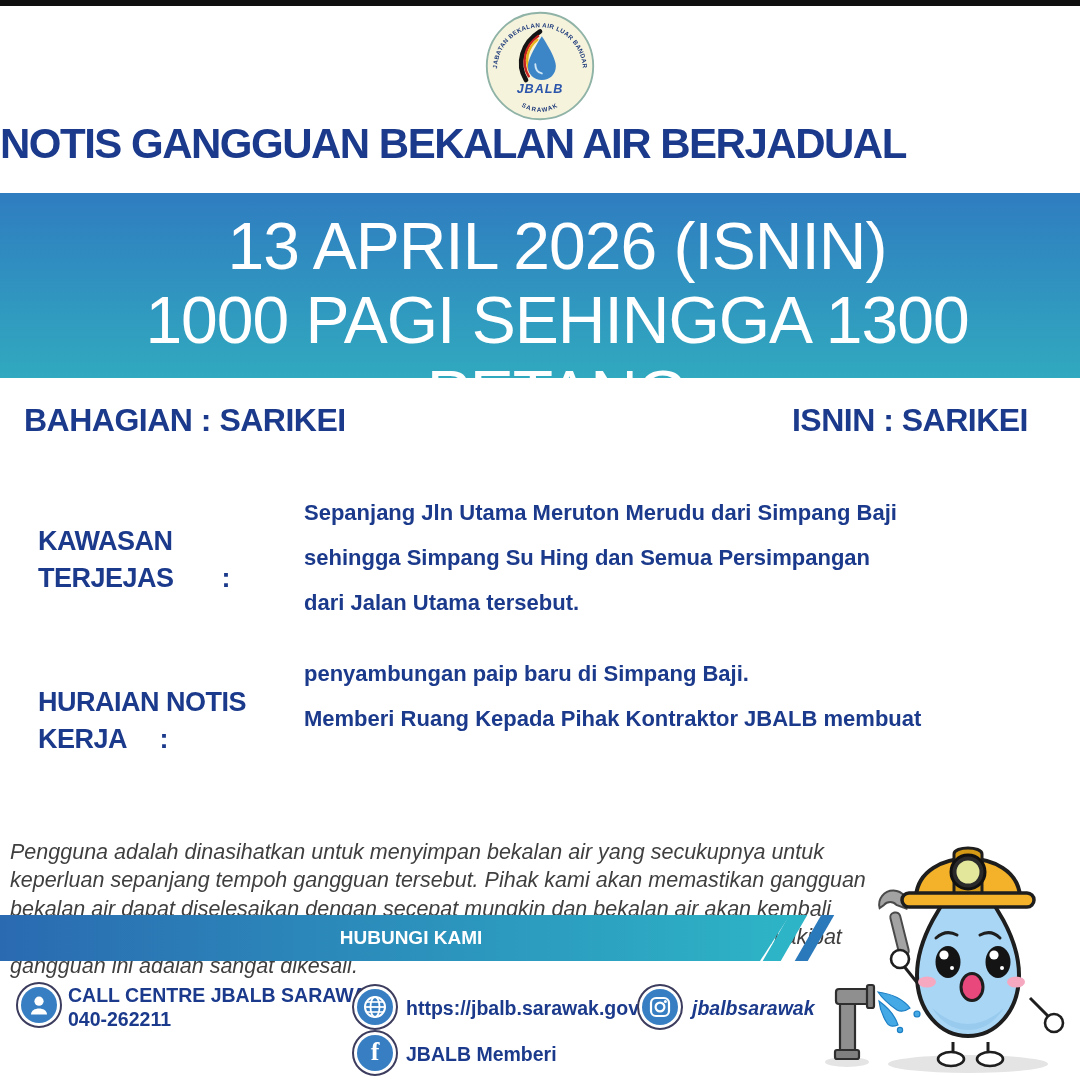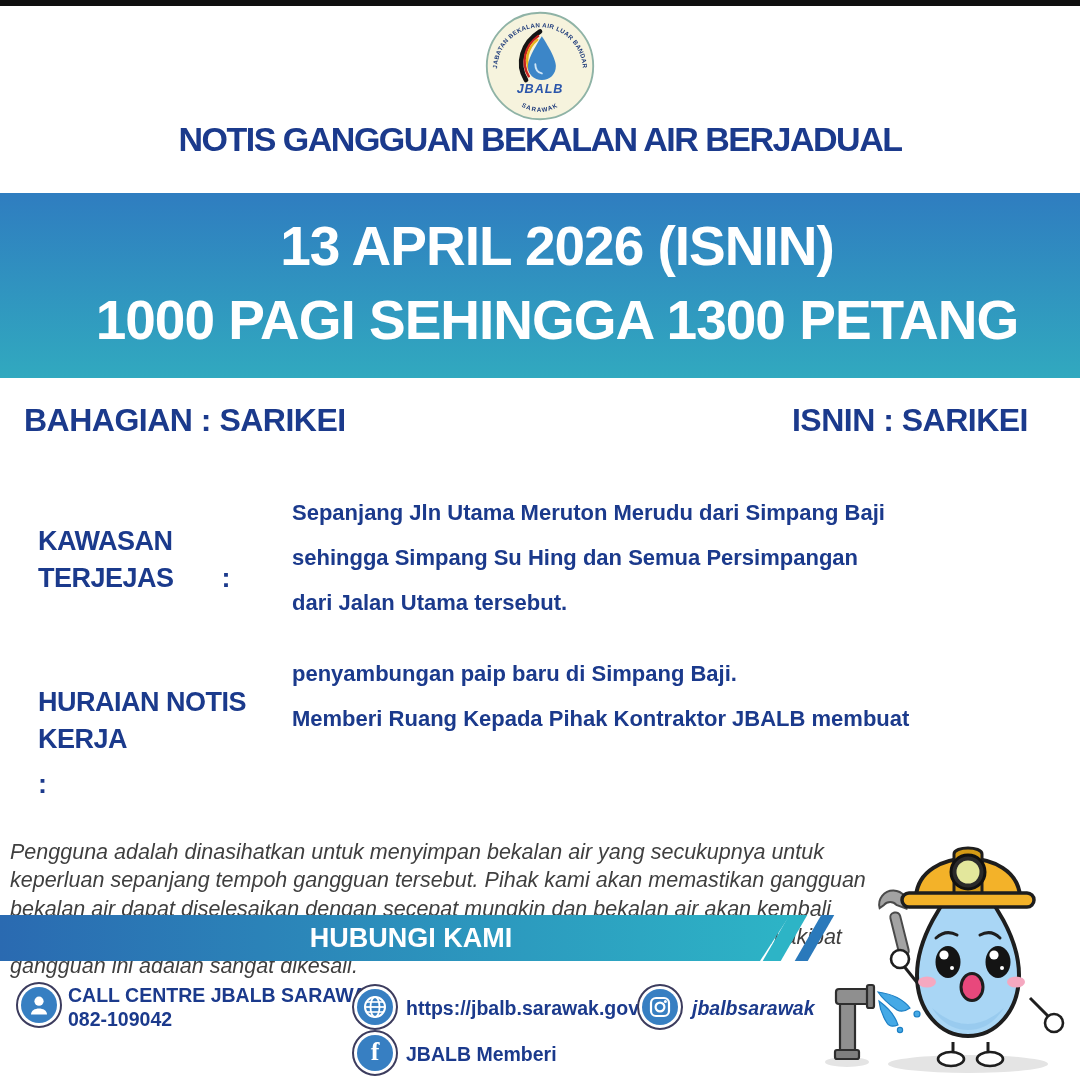--- a/index.html
+++ b/index.html
@@ -6,59 +6,59 @@
     --navy:#1b3a8c;
   }
   html,body{margin:0;padding:0;background:#888;}
   .canvas{
     position:relative;width:1080px;height:1080px;background:#ffffff;
     overflow:hidden;font-family:"Liberation Sans",sans-serif;margin:0 auto;
   }
   .topbar{position:absolute;top:0;left:0;width:1080px;height:6px;background:#0f0f0f;}
   .logo{position:absolute;top:10px;left:483px;width:114px;height:112px;}
   .title{
-    position:absolute;top:120px;left:0;width:1080px;text-align:center;
-    font-size:34px;font-weight:bold;color:var(--navy);letter-spacing:-1.5px;
+    position:absolute;top:120px;left:0;width:1080px;
+    font-size:42px;font-weight:bold;color:var(--navy);letter-spacing:-1.5px;
   }
   .banner{
     position:absolute;top:193px;left:0;width:1080px;height:185px;
     background:linear-gradient(180deg,#2f7dc0 0%,#31a9bf 100%);
     color:#fff;text-align:center;
   }
-  .banner .bl{font-size:55px;font-weight:bold;letter-spacing:-1px;line-height:74px;padding-left:34px;}
+  .banner .bl{font-size:66px;font-weight:normal;letter-spacing:-1px;line-height:74px;padding-left:34px;}
   .banner .bl1{margin-top:16px;}
   .region-row{
     position:absolute;top:402px;left:24px;width:1004px;
     display:flex;justify-content:space-between;
     font-size:32px;font-weight:bold;color:var(--navy);letter-spacing:-0.5px;
   }
   .section{position:absolute;left:38px;width:940px;}
   .section-1{top:487px;}
   .section-2{top:648px;}
   .sec-label{
     width:192px;font-size:27px;font-weight:bold;color:var(--navy);
     line-height:37px;letter-spacing:-0.5px;margin-top:36px;
   }
   .sec-label .l1{white-space:nowrap;}
-  .sec-label .l2{display:flex;justify-content:space-between;gap:8px;}
+  .sec-label .l2{display:flex;justify-content:space-between;}
   .sec-body{
-    position:absolute;left:254px;top:3px;width:660px;
+    position:absolute;left:266px;top:3px;width:660px;
     font-size:22px;font-weight:bold;color:var(--navy);line-height:45px;
   }
   .disclaimer{
     position:absolute;top:816px;left:10px;width:862px;
     font-style:italic;font-size:21.5px;line-height:28.5px;color:#3f3f3f;
   }
   .contact-bar{
     position:absolute;top:915px;left:0;width:790px;height:46px;
     background:linear-gradient(90deg,#2a6ab1 0%,#2db4c6 100%);
     clip-path:polygon(0 0,100% 0,calc(100% - 30px) 100%,0 100%);
     display:flex;align-items:center;justify-content:center;
   }
-  .contact-bar .bar-text{color:#fff;font-size:27px;font-weight:bold;letter-spacing:0;margin-left:32px;}
+  .contact-bar .bar-text{color:#fff;font-size:19px;font-weight:bold;letter-spacing:0;margin-left:32px;}
   .stripe{position:absolute;top:915px;height:46px;transform:skewX(-30deg);}
   .stripe-1{left:776px;width:18px;background:#2db4c6;}
   .stripe-2{left:808px;width:13px;background:#2a79bb;}
   .c-icon{
     position:absolute;width:46px;height:46px;border:2px solid #3c3c5e;border-radius:50%;
     background:#fff;display:flex;align-items:center;justify-content:center;box-sizing:border-box;
   }
   .c-fill{
     width:36px;height:36px;border-radius:50%;background:#377fc2;
     display:flex;align-items:center;justify-content:center;
@@ -133,21 +133,21 @@
     <div class="sec-body">
       <div>Sepanjang Jln Utama Meruton Merudu dari Simpang Baji</div>
       <div>sehingga Simpang Su Hing dan Semua Persimpangan</div>
       <div>dari Jalan Utama tersebut.</div>
     </div>
   </div>
 
   <div class="section section-2">
     <div class="sec-label">
       <div class="l1">HURAIAN NOTIS</div>
-      <div class="l2" style="width:130px;flex-direction:column;">
+      <div class="l2" style="width:130px;">
         <span>KERJA</span>
         <span>:</span>
       </div>
     </div>
     <div class="sec-body">
       <div>penyambungan paip baru di Simpang Baji.</div>
       <div>Memberi Ruang Kepada Pihak Kontraktor JBALB membuat</div>
     </div>
   </div>
 
@@ -162,21 +162,21 @@
   <div class="c-icon icon-call">
     <div class="c-fill">
       <svg width="24" height="24" viewBox="-12 -12 24 24">
         <circle cx="0" cy="-3.8" r="4.6" fill="#fff"></circle>
         <path d="M-8,9.5 C-8,1.5 8,1.5 8,9.5 Z" fill="#fff"></path>
       </svg>
     </div>
   </div>
   <div class="c-text text-call">
     <div>CALL CENTRE JBALB SARAWAK</div>
-    <div>082-109042</div>
+    <div>040-262211</div>
   </div>
 
   <div class="c-icon icon-web">
     <div class="c-fill">
       <svg width="26" height="26" viewBox="-13 -13 26 26">
         <circle cx="0" cy="0" r="10" fill="none" stroke="#fff" stroke-width="2"></circle>
         <ellipse cx="0" cy="0" rx="4.5" ry="10" fill="none" stroke="#fff" stroke-width="1.8"></ellipse>
         <line x1="-10" y1="0" x2="10" y2="0" stroke="#fff" stroke-width="1.8"></line>
         <line x1="-8.6" y1="-5" x2="8.6" y2="-5" stroke="#fff" stroke-width="1.6"></line>
         <line x1="-8.6" y1="5" x2="8.6" y2="5" stroke="#fff" stroke-width="1.6"></line>

